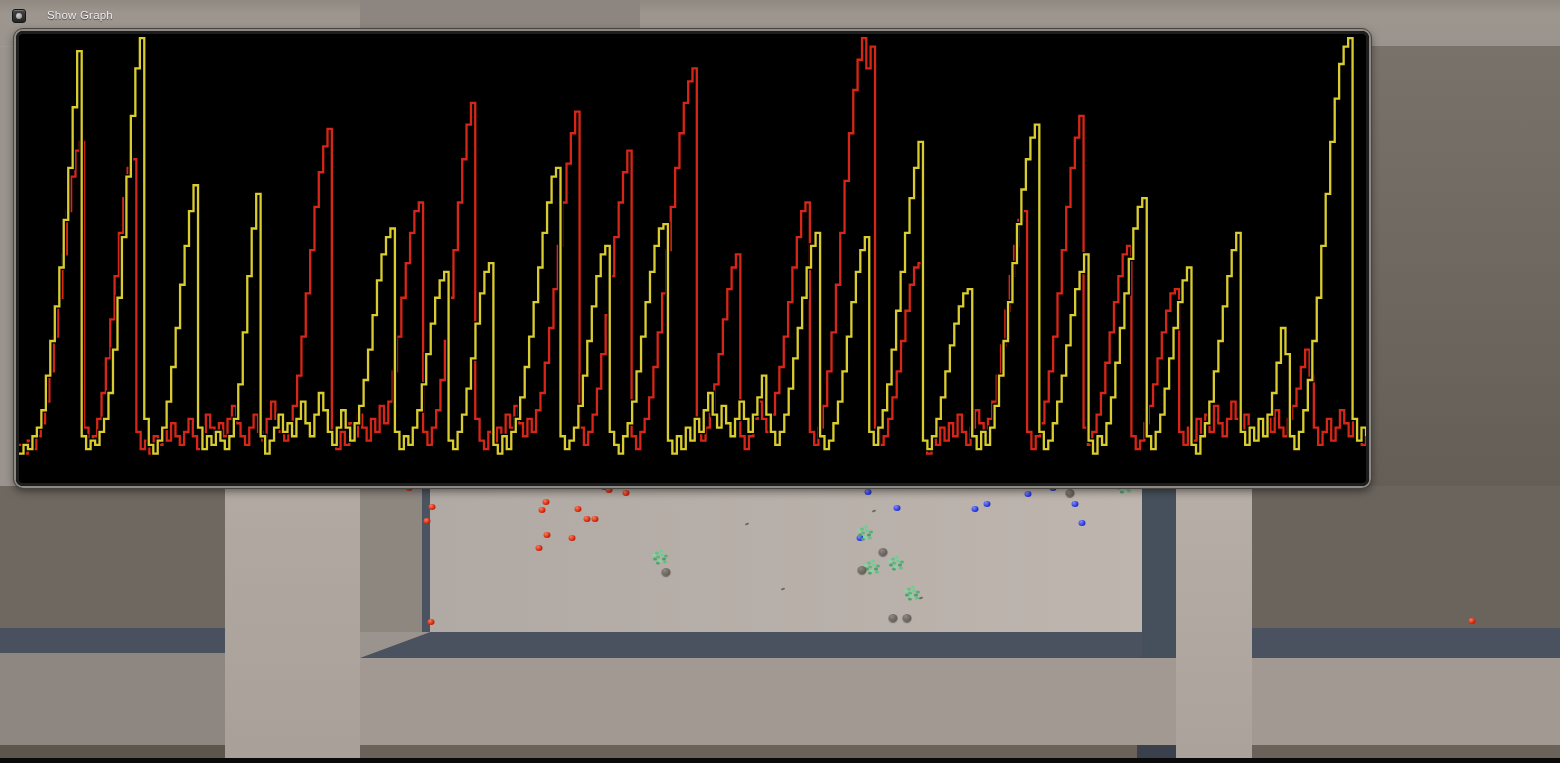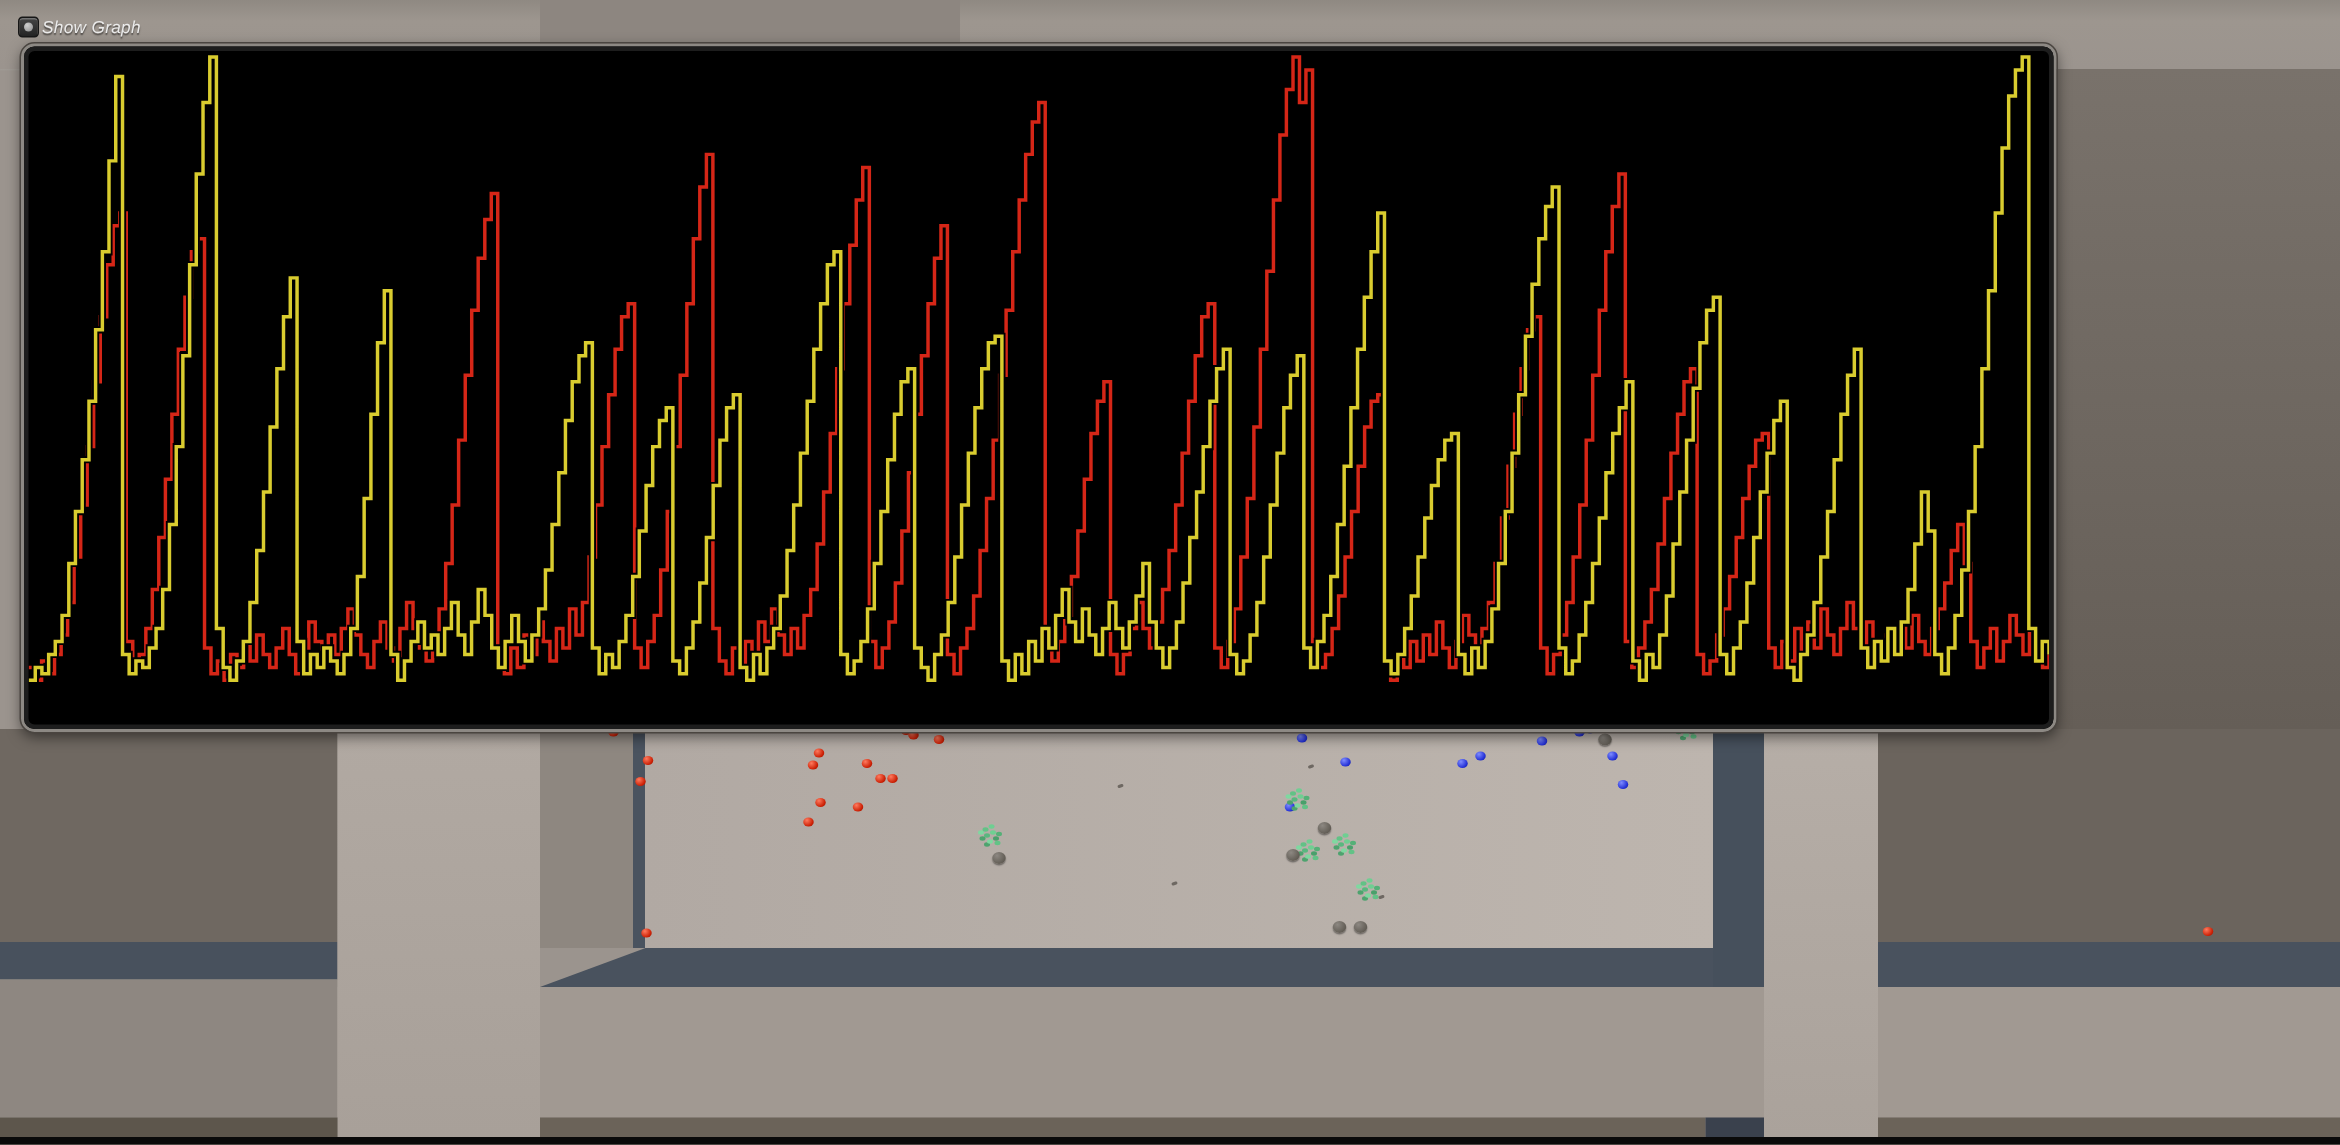--- a/index.html
+++ b/index.html
@@ -31,21 +31,21 @@
   .right-wall-top{left:1252px;top:486px;width:308px;height:142px;background:#6b645d;}
   .right-wall-slate{left:1252px;top:628px;width:308px;height:30px;background:#49525e;}
   .lower-floor{left:225px;top:658px;width:1335px;height:87px;background:#a19992;}
   .brow-a{left:0;top:745px;width:225px;height:13px;background:#5d564c;}
   .brow-b{left:360px;top:745px;width:777px;height:13px;background:#6b6359;}
   .brow-slate{left:1137px;top:745px;width:39px;height:13px;background:#3a414d;}
   .brow-c{left:1252px;top:745px;width:308px;height:13px;background:#6b6359;}
   .black-bar{left:0;top:758px;width:1560px;height:5px;background:#0a0a0a;}
 
   
-  .hud-toggle{left:12px;top:9px;height:16px;display:flex;align-items:flex-end;gap:2px;z-index:40;font-style:italic;}
+  .hud-toggle{left:12px;top:9px;height:16px;display:flex;align-items:flex-start;gap:21px;z-index:40;}
   .toggle-box{width:12px;height:12px;border-radius:3px;border:1px solid #161616;
     background:linear-gradient(180deg,#454545,#242424);position:relative;flex:0 0 auto;
     box-shadow:inset 0 1px 0 rgba(255,255,255,0.25);}
   .toggle-dot{position:absolute;left:3px;top:3px;width:6px;height:6px;border-radius:50%;
     background:radial-gradient(circle at 35% 30%,#cfcfcf,#8a8a8a);}
   .toggle-label{font-size:11.5px;color:#ebebeb;text-shadow:0 1px 1px rgba(0,0,0,0.55);
     letter-spacing:0.2px;}
 
   
   .graph-panel{left:14px;top:29px;width:1353px;height:455px;z-index:30;

